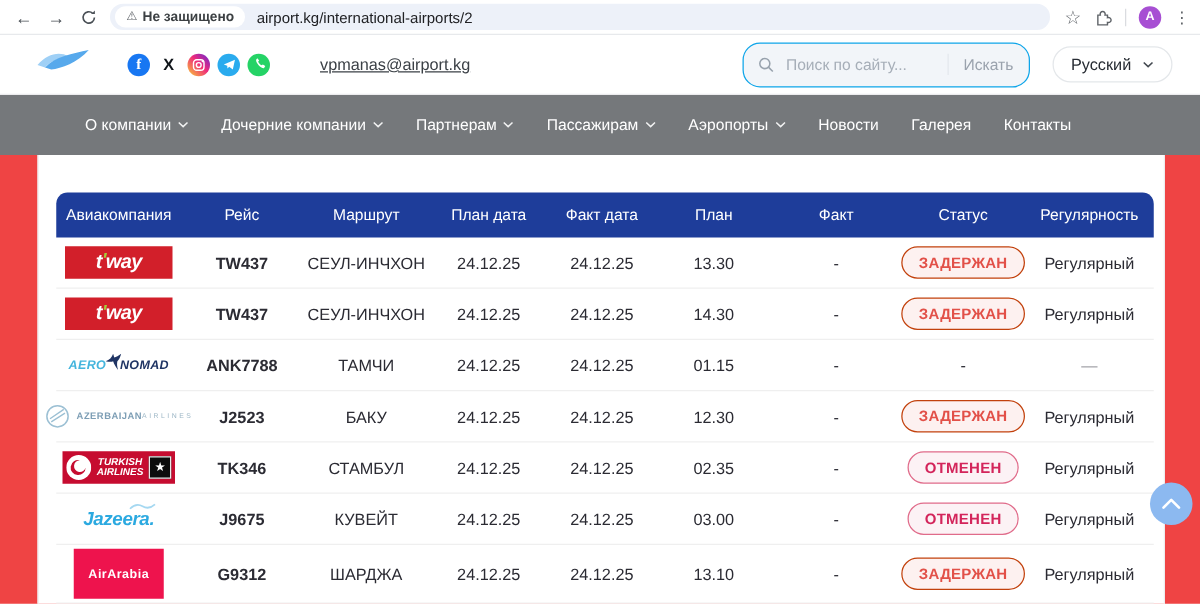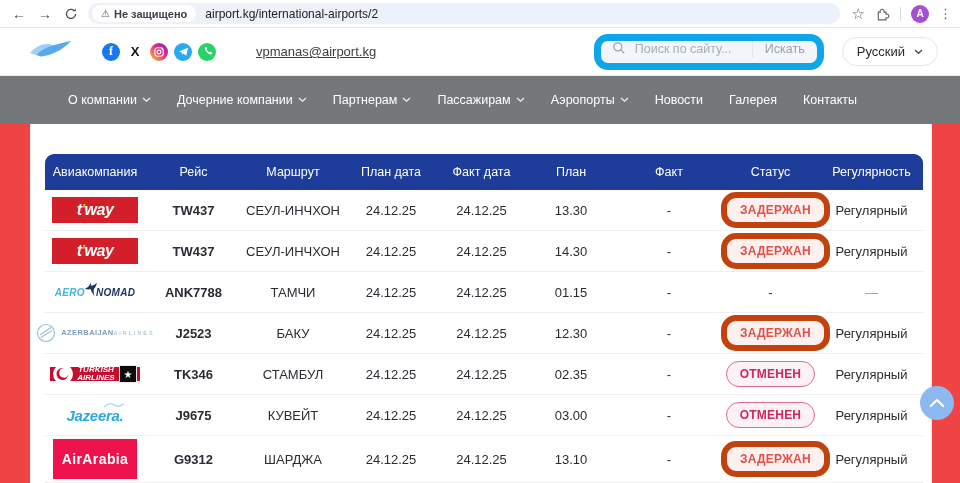--- a/index.html
+++ b/index.html
@@ -34,22 +34,22 @@
     align-items:center; justify-content:center; }
   .s-ic.fb { background:#1877f2; color:#fff; font-size:12px; font-weight:700; }
   .s-ic.fb i { font-style:normal; font-family:"Liberation Serif",serif; }
   .s-ic.xx { background:transparent; color:#0f1419; font-size:13px; font-weight:700; }
   .s-ic.xx i { font-style:normal; }
   .s-ic.ig { background:linear-gradient(45deg,#f9ce34 0%,#ee2a7b 55%,#6228d7 100%); }
   .s-ic.tg { background:#2aabee; }
   .s-ic.wa { background:#25d366; }
   .email { margin-left:40px; font-size:13px; color:#3b4046;text-decoration:underline; }
   .header-right { margin-left:auto; display:flex; align-items:center; gap:18px; margin-right:22px; }
-  .searchbox { width:230px; height:36px; background:#f2f5f9; border:7px solid #0ea5e9;
-    border-radius:14px; display:flex; align-items:flex-start; padding-left:11px; }
+  .searchbox { width:230px; height:36px; background:#f2f5f9; border:1px solid #0ea5e9;
+    border-radius:14px; display:flex; align-items:center; padding-left:11px; }
   .searchbox input { border:none; background:transparent; outline:none; flex:1;
     font-size:12.5px; color:#6b7480; font-family:"Liberation Sans",sans-serif; min-width:0; }
   .searchbox input::placeholder { color:#a6aeb8; }
   .search-btn { font-size:12.5px; color:#9aa2ad; padding:0 12px; border-left:1px solid #e3e7ed;
     height:17px; display:flex; align-items:center; white-space:nowrap; cursor:pointer; }
   .lang { height:29px; background:#fff; border:1px solid #e4e7ea; border-radius:15px;
     display:flex; align-items:center; gap:9px; padding:0 14px; font-size:13px;
     color:#272c33; cursor:pointer; }
 
   
@@ -70,47 +70,47 @@
   .t-head span { color:#fff; font-size:12.5px; text-align:center; font-weight:400; }
   .t-row { min-height:41px; align-items:center; border-bottom:1px solid #efefef; }
   .t-row.tall { min-height:47px; }
   .t-row > div { text-align:center; font-size:13px; color:#2b2b33; }
   .c-logo { display:flex; justify-content:center; align-items:center; }
   .c-flight { font-weight:700; color:#1b1b27; }
   .c-dash { color:#3c3c44; }
 
   .badge { display:inline-block; padding:5px 13px; border-radius:15px; font-size:12px;
     letter-spacing:.2px; white-space:nowrap; }
-  .badge.delayed { color:#e25048; border:6px solid #c2410c; background:#fdf1f0; font-weight:600; }
+  .badge.delayed { color:#e25048; border:1px solid #c2410c; background:#fdf1f0; font-weight:600; }
   .badge.cancelled { color:#d3255b; border:1.5px solid #e06b8a; background:#fcf2f5; font-weight:700; }
 
   
   .logo-tway { width:86px; height:26px; background:#d21f2a; color:#fff; display:flex;
     align-items:center; justify-content:center; font-weight:700; font-style:italic;
     font-size:16px; letter-spacing:-.5px; }
   .logo-tway .apo { color:#a6ce39; font-size:15px; margin:0 0 4px 0; }
   .logo-aero { display:flex; align-items:center; font-weight:700; font-style:italic; font-size:10px; }
   .logo-aero .p1 { color:#45b5dd; letter-spacing:.3px; }
   .logo-aero .p2 { color:#1f3464; letter-spacing:.3px; }
   .logo-aero svg { margin:0 -1px 4px -1px; }
   .logo-azal { display:flex; align-items:center; gap:4px; }
   .azal-text { display:flex; flex-direction:row; align-items:center; line-height:1.25; }
   .azal-text .p1 { font-size:7.5px; color:#7d9eb5; font-weight:700; letter-spacing:.4px; }
   .azal-text .p2 { font-size:5.5px; color:#9db7c6; letter-spacing:2px; }
-  .logo-turkish { width:90px; height:14px; background:#c60c30; display:flex; align-items:center;
+  .logo-turkish { width:90px; height:26px; background:#c60c30; display:flex; align-items:center;
     padding:0 3px; gap:3px; }
   .tk-text { color:#fff; font-size:8px; font-weight:700; font-style:italic; line-height:8.5px;
     flex:1; text-align:center; }
   .tk-star { width:18px; height:18px; background:#0c0c0c; border:1px solid #e9e9e9;
     display:flex; align-items:center; justify-content:center; color:#fff; font-size:10px; }
   .logo-jazeera { position:relative; font-weight:700; font-style:italic; font-size:15px;
     color:#2ba9e0; letter-spacing:-.3px; }
   .logo-jazeera svg { position:absolute; top:-6px; right:-4px; }
-  .logo-airarabia { width:84px; height:40px; background:#ee134d; color:#fff; display:flex;
-    align-items:center; justify-content:center; font-weight:700; font-size:14px;
+  .logo-airarabia { width:72px; height:40px; background:#ee134d; color:#fff; display:flex;
+    align-items:center; justify-content:center; font-weight:700; font-size:10px;
     letter-spacing:.4px; }
 
   .scroll-top { position:absolute; left:920px; top:386px; width:34px; height:34px;
     border-radius:50%; background:#8cb9f0; display:flex; align-items:center;
     justify-content:center; cursor:pointer; }
 </style>
 </head>
 <body>
 
 <div class="chrome">

